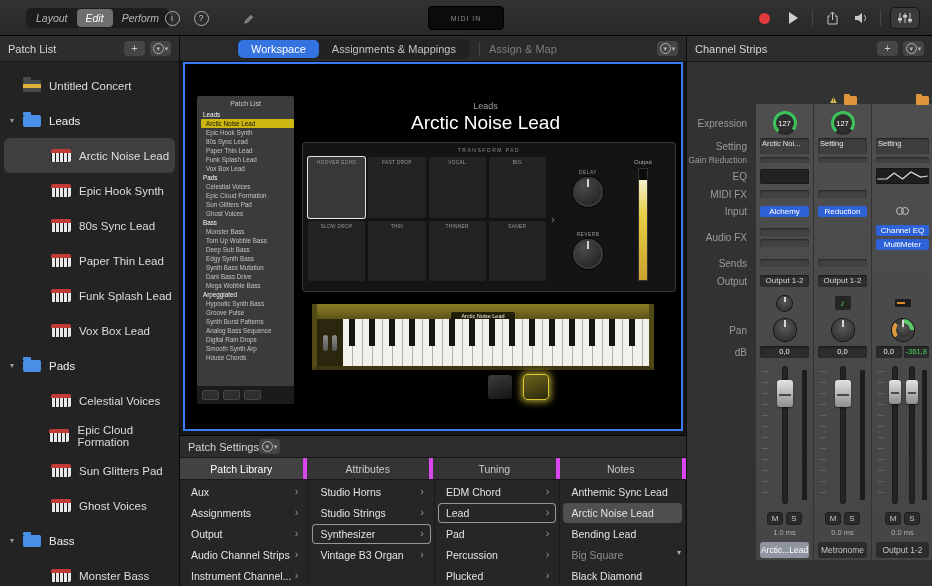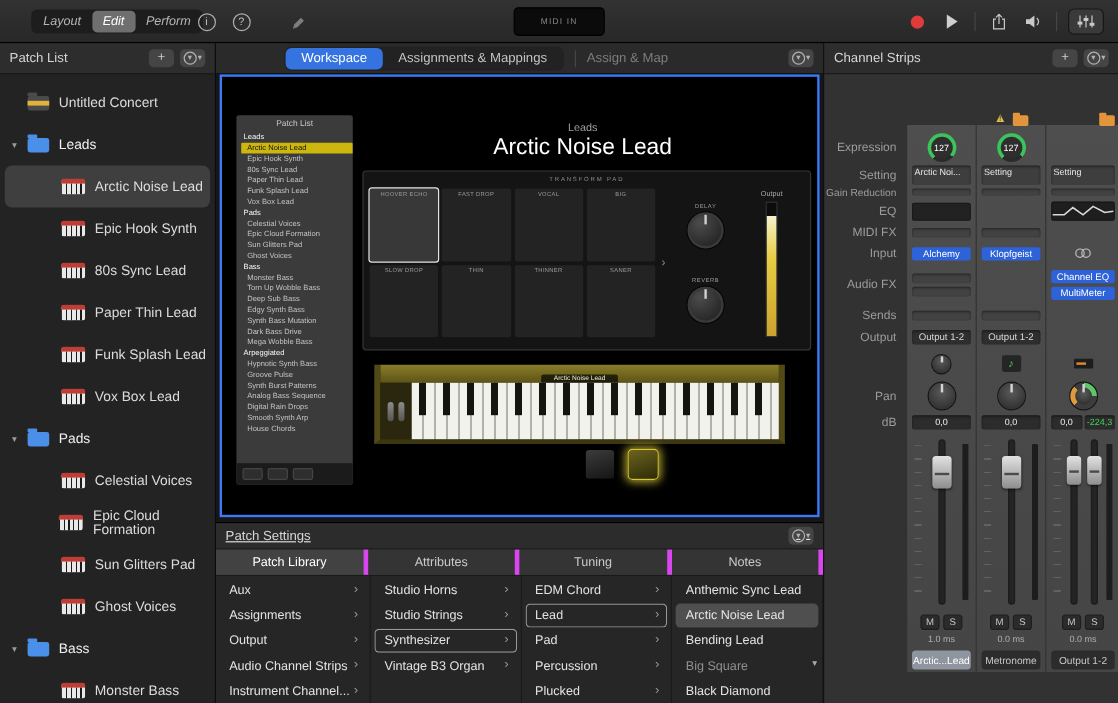--- a/index.html
+++ b/index.html
@@ -97,21 +97,21 @@
   .kbd-wheels { width:26px; background:#2a270e; display:flex; gap:4px; align-items:center; justify-content:center; }
   .wheel { display:block; width:5px; height:16px; border-radius:3px; background:linear-gradient(#8d8d8d,#555); }
   .kbd-keys { flex:1; position:relative; background:repeating-linear-gradient(90deg,#f2f2ec 0 9px,#b2b2a8 9px 10px); }
   .black-keys { position:absolute; left:0; right:0; top:0; height:58%; background:repeating-linear-gradient(90deg,transparent 0 6px,#15150f 6px 12px,transparent 12px 20px); }
   .pedals { position:absolute; left:302px; top:310px; display:flex; gap:10px; }
   .pedal { width:26px; height:26px; border-radius:4px; border:1px solid #000; background:linear-gradient(160deg,#3c3c3c,#141414); }
   .pedal.lit { border-color:#d8c72e; background:linear-gradient(160deg,#6b641f,#2e2a08); box-shadow:0 0 7px 2px rgba(222,205,60,.75); }
 
   
   .patch-settings { position:absolute; left:0; right:0; top:399px; bottom:0; display:flex; flex-direction:column; border-top:1px solid #000; }
-  .ps-header { height:23px; background:#2c2c2c; border-bottom:1px solid #191919; display:flex; align-items:center; justify-content:space-between; padding:0 8px;text-decoration:underline; }
+  .ps-header { height:23px; background:#2c2c2c; border-bottom:1px solid #191919; display:flex; align-items:center; justify-content:flex-start; padding:0 8px; }
   .ps-tabs { height:22px; display:flex; background:#343434; border-bottom:1px solid #191919; }
   .ps-tab { flex:1; border:none; border-right:4px solid #d946ef; background:#343434; color:#cacaca; font-size:10.5px; cursor:pointer; }
   .ps-tab.active { background:#424242; color:#fff; }
   .ps-cols { flex:1; display:flex; background:#262626; }
   .ps-col-wrap { flex:1; border-right:1px solid #1b1b1b; position:relative; padding-top:1px; }
   .ps-row { height:20px; margin:1px 3px 0; padding:0 14px 0 8px; border-radius:4px; display:flex; align-items:center; position:relative; font-size:10.5px; color:#e3e3e3; cursor:default; }
   .ps-row .ps-lbl { overflow:hidden; white-space:nowrap; }
   .ps-row.chev::after { content:'\203A'; position:absolute; right:7px; top:3px; font-size:11px; color:#9a9a9a; }
   .ps-row.outline { box-shadow:inset 0 0 0 1px #979797; }
   .ps-row.fill { background:#4f4f4f; }
@@ -657,21 +657,21 @@
         <div class="cell c3 r3">
             <div class="field">Setting</div>
           </div>
         <div class="cell c3 r4">
             <div class="slot thin"></div>
           </div>
         <div class="cell c3 r6">
             <div class="slot"></div>
           </div>
         <div class="cell c3 r7">
-            <div class="pill">Klopfgeist</div>
+            <div class="pill">Reduction</div>
           </div>
         <div class="cell c3 r9">
             <div class="slot"></div>
           </div>
         <div class="cell c3 r10">
             <div class="out-field">Output 1-2</div>
           </div>
         <div class="cell c3 r11">
             <div class="note-box">♪</div>
           </div>
@@ -731,21 +731,21 @@
         </div>
         <div class="cell c4 r11">
             <div class="mini-meter"></div>
           </div>
         <div class="cell c4 r12">
             <div class="pan-knob multi"></div>
           </div>
         <div class="cell c4 r13">
           <div class="db-row">
             <div class="db-field">0,0</div>
-            <div class="db-field green">-224,3</div>
+            <div class="db-field green">-361,8</div>
           </div>
         </div>
         <div class="cell c4 r14">
           <div class="fader">
             <div class="ticks"></div>
             <div class="ftrack">
                 <div class="fcap narrow"></div>
               </div>
             <div class="ftrack">
                 <div class="fcap narrow"></div>

